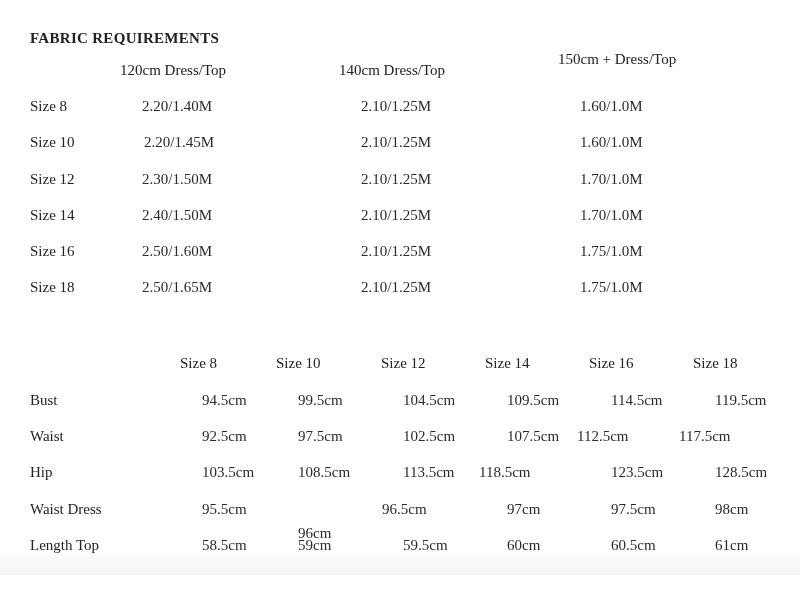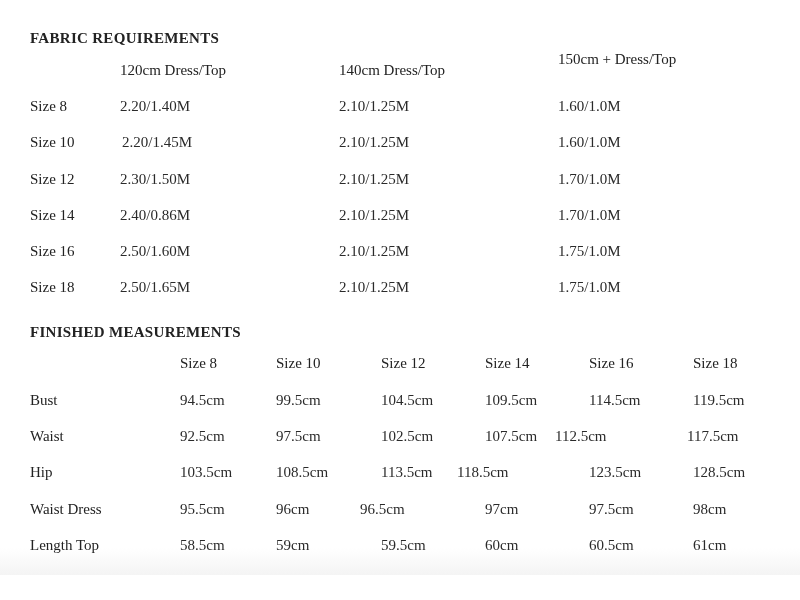--- a/index.html
+++ b/index.html
@@ -31,21 +31,21 @@
       color: #222;
       white-space: nowrap;
     }
     .cell {
       position: absolute;
       font-size: 15px;
       white-space: nowrap;
       line-height: 18px;
     }
     .b { font-weight: normal; color: #222; }
-    .v { color: #2a2a2a; }
+    .v { color: #2a2a2a; margin-left: 22px; }
   </style>
 </head>
 <body>
 
 <div class="panel">
 
   <div class="section-title" style="top:30px">FABRIC REQUIREMENTS</div>
 
   <div>
 
@@ -69,41 +69,40 @@
 
     <div>
       <div class="cell b" style="left:30px;top:170px">Size 12</div>
       <div class="cell v" style="left:120px;top:170px">2.30/1.50M</div>
       <div class="cell v" style="left:339px;top:170px">2.10/1.25M</div>
       <div class="cell v" style="left:558px;top:170px">1.70/1.0M</div>
     </div>
 
     <div>
       <div class="cell b" style="left:30px;top:206px">Size 14</div>
-      <div class="cell v" style="left:120px;top:206px">2.40/0.86M</div>
+      <div class="cell v" style="left:120px;top:206px">2.40/1.50M</div>
       <div class="cell v" style="left:339px;top:206px">2.10/1.25M</div>
       <div class="cell v" style="left:558px;top:206px">1.70/1.0M</div>
     </div>
 
     <div>
       <div class="cell b" style="left:30px;top:242px">Size 16</div>
       <div class="cell v" style="left:120px;top:242px">2.50/1.60M</div>
       <div class="cell v" style="left:339px;top:242px">2.10/1.25M</div>
       <div class="cell v" style="left:558px;top:242px">1.75/1.0M</div>
     </div>
 
     <div>
       <div class="cell b" style="left:30px;top:278px">Size 18</div>
       <div class="cell v" style="left:120px;top:278px">2.50/1.65M</div>
       <div class="cell v" style="left:339px;top:278px">2.10/1.25M</div>
       <div class="cell v" style="left:558px;top:278px">1.75/1.0M</div>
     </div>
   </div>
 
-  <div class="section-title" style="top:324px">FINISHED MEASUREMENTS</div>
 
   <div>
 
     <div class="cell b" style="left:180px;top:354px">Size 8</div>
     <div class="cell b" style="left:276px;top:354px">Size 10</div>
     <div class="cell b" style="left:381px;top:354px">Size 12</div>
     <div class="cell b" style="left:485px;top:354px">Size 14</div>
     <div class="cell b" style="left:589px;top:354px">Size 16</div>
     <div class="cell b" style="left:693px;top:354px">Size 18</div>
 
@@ -117,37 +116,37 @@
       <div class="cell v" style="left:693px;top:391px">119.5cm</div>
     </div>
 
     <div>
       <div class="cell b" style="left:30px;top:427px">Waist</div>
       <div class="cell v" style="left:180px;top:427px">92.5cm</div>
       <div class="cell v" style="left:276px;top:427px">97.5cm</div>
       <div class="cell v" style="left:381px;top:427px">102.5cm</div>
       <div class="cell v" style="left:485px;top:427px">107.5cm</div>
       <div class="cell v" style="left:555px;top:427px">112.5cm</div>
-      <div class="cell v" style="left:687px;top:427px">117.5cm</div>
+      <div class="cell v" style="left:657px;top:427px">117.5cm</div>
     </div>
 
     <div>
       <div class="cell b" style="left:30px;top:463px">Hip</div>
       <div class="cell v" style="left:180px;top:463px">103.5cm</div>
       <div class="cell v" style="left:276px;top:463px">108.5cm</div>
       <div class="cell v" style="left:381px;top:463px">113.5cm</div>
       <div class="cell v" style="left:457px;top:463px">118.5cm</div>
       <div class="cell v" style="left:589px;top:463px">123.5cm</div>
       <div class="cell v" style="left:693px;top:463px">128.5cm</div>
     </div>
 
     <div>
       <div class="cell b" style="left:30px;top:500px">Waist Dress</div>
       <div class="cell v" style="left:180px;top:500px">95.5cm</div>
-      <div class="cell v" style="left:276px;top:500px">96cm</div>
+      <div class="cell v" style="left:276px;top:524px">96cm</div>
       <div class="cell v" style="left:360px;top:500px">96.5cm</div>
       <div class="cell v" style="left:485px;top:500px">97cm</div>
       <div class="cell v" style="left:589px;top:500px">97.5cm</div>
       <div class="cell v" style="left:693px;top:500px">98cm</div>
     </div>
 
     <div>
       <div class="cell b" style="left:30px;top:536px">Length Top</div>
       <div class="cell v" style="left:180px;top:536px">58.5cm</div>
       <div class="cell v" style="left:276px;top:536px">59cm</div>

